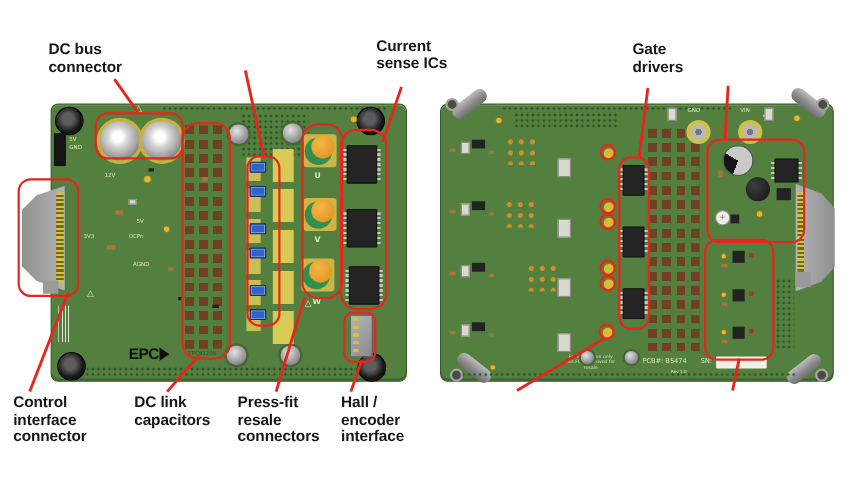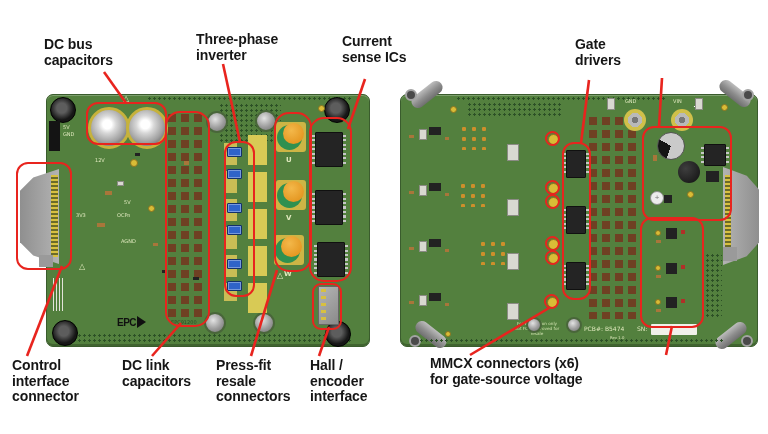--- a/index.html
+++ b/index.html
@@ -119,21 +119,21 @@
     <div class="abs" style="left:274px;top:194px;width:5px;height:31px;background:repeating-linear-gradient(to bottom,#d8c040 0 3px,transparent 3px 7px);"></div>
 
     <div class="ss" style="left:48px;top:62px;">12V</div>
     <div class="ss" style="left:77px;top:104px;">5V</div>
     <div class="ss" style="left:70px;top:117px;">OCPn</div>
     <div class="ss" style="left:74px;top:143px;">AGND</div>
     <div class="ss" style="left:29px;top:117px;">3V3</div>
     <div class="tri" style="left:32px;top:168px;">△</div>
     <div class="tri" style="left:230px;top:177px;">△</div>
 
-    <div class="abs" style="left:70px;top:221px;color:#101010;font-weight:800;font-size:10px;line-height:11px;letter-spacing:-.5px;"><span>EPC</span><span style="display:inline-block;width:0;height:0;border-left:9px solid #101010;border-top:6px solid transparent;border-bottom:6px solid transparent;vertical-align:-2px;margin-left:1px;"></span></div>
+    <div class="abs" style="left:70px;top:221px;color:#101010;font-weight:800;font-size:14px;line-height:11px;letter-spacing:-.5px;"><span>EPC</span><span style="display:inline-block;width:0;height:0;border-left:9px solid #101010;border-top:6px solid transparent;border-bottom:6px solid transparent;vertical-align:-2px;margin-left:1px;"></span></div>
     <div class="ss" style="left:124px;top:224px;color:#2c4c26;">EPC91200</div>
     <div class="abs" style="left:6px;top:183px;width:11px;height:33px;background:repeating-linear-gradient(90deg,#e3e3da 0 1px,transparent 1px 3px);"></div>
 
     <div class="tan" style="left:58px;top:96px;width:7px;height:4px;"></div>
     <div class="chip" style="left:88px;top:58px;width:5px;height:3px;"></div>
     <div class="tan" style="left:50px;top:128px;width:8px;height:4px;"></div>
     <div class="tan" style="left:137px;top:66px;width:5px;height:4px;"></div>
     <div class="chip" style="left:146px;top:182px;width:6px;height:3px;"></div>
     <div class="tan" style="left:106px;top:148px;width:5px;height:3px;"></div>
     <div class="wht" style="left:70px;top:86px;width:5px;height:3px;"></div>
@@ -270,34 +270,30 @@
   <div class="rbox" style="left:642px;top:126px;width:86px;height:91px;"></div>
   <div class="rbox" style="left:640px;top:217px;width:60px;height:107px;"></div>
   <div class="ring" style="left:545px;top:131px;"></div>
   <div class="ring" style="left:545px;top:180px;"></div>
   <div class="ring" style="left:545px;top:194px;"></div>
   <div class="ring" style="left:545px;top:236px;"></div>
   <div class="ring" style="left:545px;top:250px;"></div>
   <div class="ring" style="left:544px;top:294px;"></div>
 
   <div class="lbl" style="left:44px;top:37px;">DC bus
-capacitors</div>
-  <div class="lbl" style="left:196px;top:32px;">Three-phase
-inverter</div>
+connector</div>
   <div class="lbl" style="left:342px;top:34px;">Current
 sense ICs</div>
   <div class="lbl" style="left:575px;top:37px;">Gate
 drivers</div>
   <div class="lbl" style="left:12px;top:358px;">Control
 interface
 connector</div>
   <div class="lbl" style="left:122px;top:358px;">DC link
 capacitors</div>
   <div class="lbl" style="left:216px;top:358px;">Press-fit
 resale
 connectors</div>
   <div class="lbl" style="left:310px;top:358px;">Hall /
 encoder
 interface</div>
-  <div class="lbl" style="left:430px;top:356px;">MMCX connectors (x6)
-for gate-source voltage</div>
 
 </div>
 
 </body></html>

